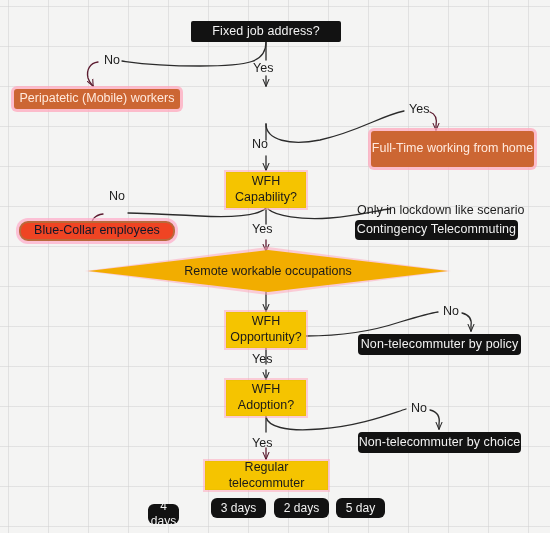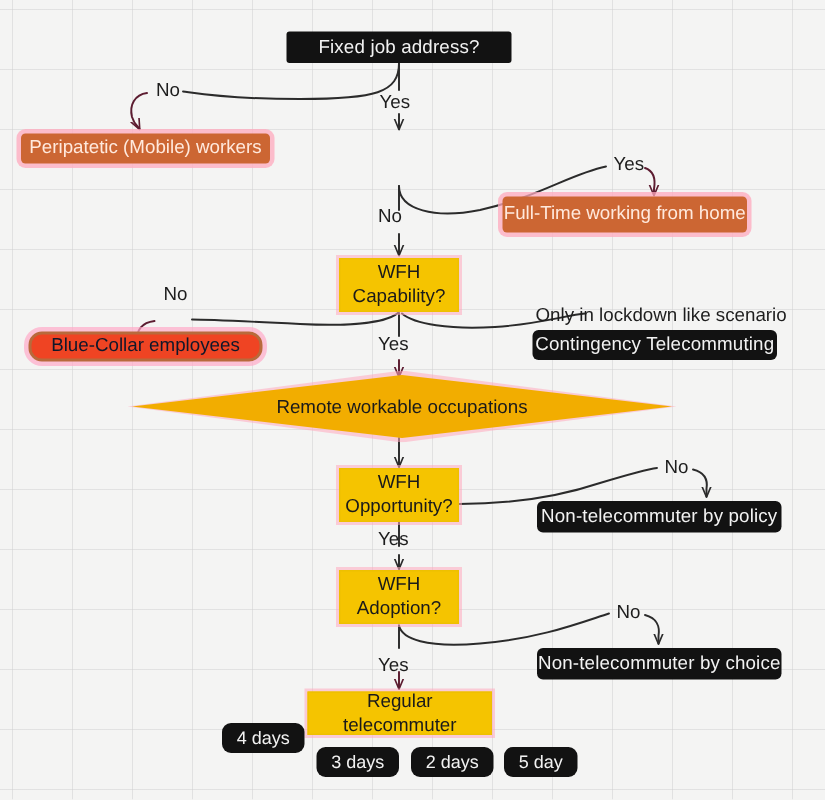--- a/index.html
+++ b/index.html
@@ -144,21 +144,21 @@
       <path d="M 266,448 L 266,459" stroke="#5c1c30" marker-end="url(#arrowred)"></path>
 
     </g>
   </svg>
 
   <div class="node n-black sharp" style="left:191px;top:21px;width:150px;height:21px;">Fixed job address?</div>
 
   <div class="node n-orange" style="left:14px;top:89px;width:166px;height:20px;">Peripatetic (Mobile) workers</div>
 
 
-  <div class="node n-orange" style="left:335px;top:131px;width:163px;height:24px;">Full-Time working from home</div>
+  <div class="node n-orange" style="left:371px;top:131px;width:163px;height:36px;">Full-Time working from home</div>
 
   <div class="node n-yellow" style="left:226px;top:172px;width:80px;height:36px;">WFH
 Capability?</div>
 
   <div class="node n-red" style="left:19px;top:221px;width:156px;height:20px;">Blue-Collar employees</div>
 
   <div class="node n-black" style="left:355px;top:220px;width:163px;height:20px;">Contingency Telecommuting</div>
 
   <div class="diamond-glow" style="left:85px;top:247px;width:366px;height:48px;"></div>
   <div class="n-diamond" style="left:88px;top:250px;width:360px;height:42px;">Remote workable occupations</div>
@@ -168,21 +168,21 @@
 
   <div class="node n-black" style="left:358px;top:334px;width:163px;height:21px;">Non-telecommuter by policy</div>
 
   <div class="node n-yellow" style="left:226px;top:380px;width:80px;height:36px;">WFH
 Adoption?</div>
 
   <div class="node n-black" style="left:358px;top:432px;width:163px;height:21px;">Non-telecommuter by choice</div>
 
   <div class="node n-yellow" style="left:205px;top:461px;width:123px;height:29px;">Regular telecommuter</div>
 
-  <div class="node n-pill" style="left:148px;top:482px;width:55px;height:20px;">4 days</div>
+  <div class="node n-pill" style="left:148px;top:504px;width:31px;height:20px;">4 days</div>
   <div class="node n-pill" style="left:211px;top:498px;width:55px;height:20px;">3 days</div>
   <div class="node n-pill" style="left:274px;top:498px;width:55px;height:20px;">2 days</div>
   <div class="node n-pill" style="left:336px;top:498px;width:49px;height:20px;">5 day</div>
 
   <div class="edge-label" style="left:104px;top:53px;">No</div>
   <div class="edge-label" style="left:253px;top:61px;">Yes</div>
 
   <div class="edge-label" style="left:409px;top:102px;">Yes</div>
   <div class="edge-label" style="left:252px;top:137px;">No</div>
 

